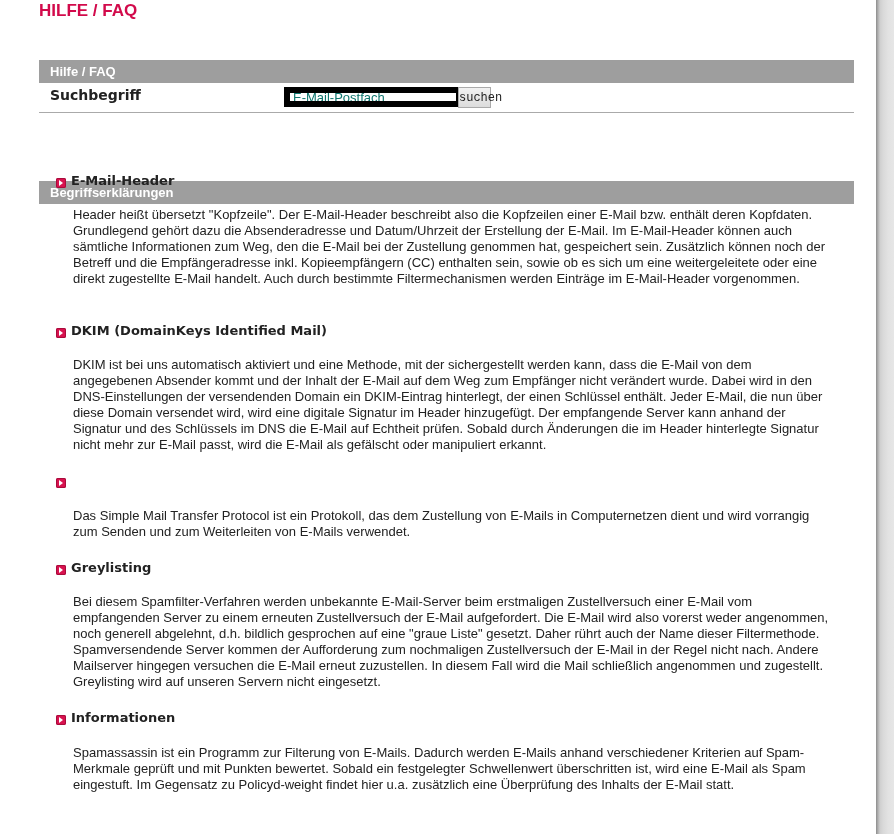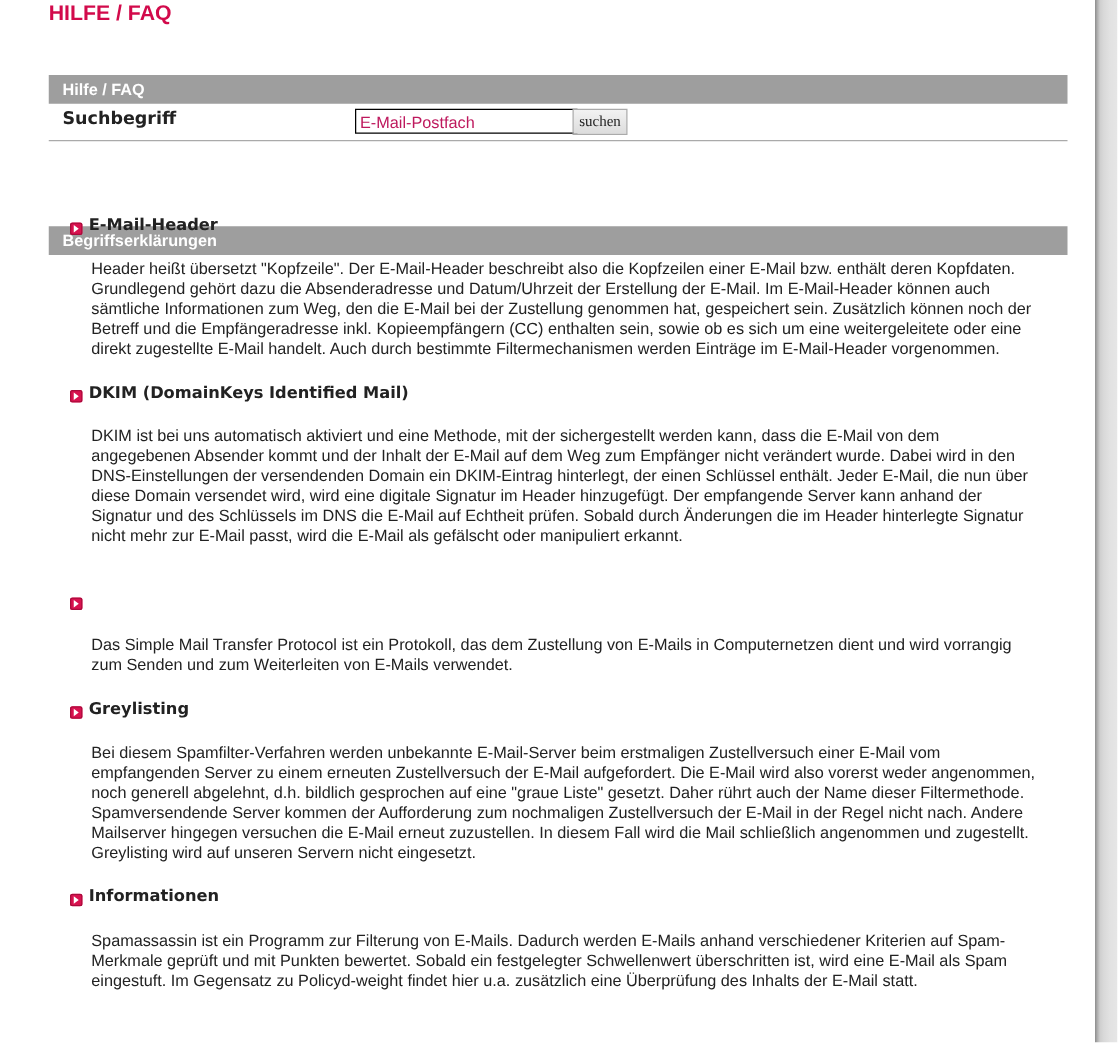--- a/index.html
+++ b/index.html
@@ -8,25 +8,25 @@
   .page-title { position:absolute; left:39px; top:1px; margin:0;
          font-size:17px; font-weight:bold; color:#d20a4b; }
   .scroll-edge { position:absolute; left:876px; top:0; width:18px; height:834px;
          background:linear-gradient(to right,#8c8c8c 0,#b0b0b0 2px,#cfcfcf 4px,#d9d9d9 7px,#e2e2e2 12px,#e6e6e6 18px); }
   .bar { position:absolute; left:39px; width:815px; height:23px; background:#9e9e9e;
          color:#fff; font-weight:bold; font-size:13px; line-height:23px;
          padding-left:11px; box-sizing:border-box; }
   .search-label { position:absolute; left:50px; top:87px; font-weight:bold; font-size:14px;
          font-family:"DejaVu Sans", sans-serif; color:#222; }
   .search-input { position:absolute; left:284px; top:87px; width:178px; height:20px;
-         border:1px solid #000000; box-sizing:border-box; font-size:13px;
-         font-family:"Liberation Sans", sans-serif; padding:0 3px; color:#be185d; }
-  .search-btn { position:absolute; left:458px; top:87px; height:21px; width:44px;
+         border:6px solid #000000; box-sizing:border-box; font-size:13px;
+         font-family:"Liberation Sans", sans-serif; padding:0 3px; color:#0f766e; }
+  .search-btn { position:absolute; left:458px; top:87px; height:21px; width:33px;
          border:1px solid #aaa; background:linear-gradient(#f2f2f2,#dcdcdc);
-         font-size:12px; font-family:Liberation Serif, serif; color:#222; padding:0; }
+         font-size:12px; font-family:Liberation Mono, monospace; color:#222; padding:0; }
   .divider { position:absolute; left:39px; top:112px; width:815px; height:1px; background:#aaa; }
   .term { position:absolute; left:56px; }
   .term-head { display:flex; align-items:flex-end; height:16px; }
   .bullet { width:10px; height:10px; border-radius:2px; background:#d8124f;
          position:relative; margin-right:5px; box-shadow:inset 0 0 0 1px #a80b3b; }
   .bullet::after { content:""; position:absolute; left:3px; top:2px;
          border-left:4px solid #fff; border-top:3px solid transparent; border-bottom:3px solid transparent; }
   .term-title { font-weight:bold; font-size:13px; color:#222; font-family:"DejaVu Sans", sans-serif; }
   .term-body { position:absolute; left:17px; width:760px; font-size:13px; line-height:16px; color:#222; margin:0; }
 </style>
@@ -44,21 +44,21 @@
 <div class="bar" style="top:141px;margin-top:40px;">Begriffserklärungen</div>
 
 <div class="term" style="top:172px;">
   <div class="term-head">
     <span class="bullet"></span>
     <span class="term-title">E-Mail-Header</span>
   </div>
   <p class="term-body" style="top:35px;">Header heißt übersetzt "Kopfzeile". Der E-Mail-Header beschreibt also die Kopfzeilen einer E-Mail bzw. enthält deren Kopfdaten. Grundlegend gehört dazu die Absenderadresse und Datum/Uhrzeit der Erstellung der E-Mail. Im E-Mail-Header können auch sämtliche Informationen zum Weg, den die E-Mail bei der Zustellung genommen hat, gespeichert sein. Zusätzlich können noch der Betreff und die Empfängeradresse inkl. Kopieempfängern (CC) enthalten sein, sowie ob es sich um eine weitergeleitete oder eine direkt zugestellte E-Mail handelt. Auch durch bestimmte Filtermechanismen werden Einträge im E-Mail-Header vorgenommen.</p>
 </div>
 
-<div class="term" style="top:306px;">
+<div class="term" style="top:322px;">
   <div class="term-head">
     <span class="bullet"></span>
     <span class="term-title">DKIM (DomainKeys Identified Mail)</span>
   </div>
   <p class="term-body" style="top:35px;">DKIM ist bei uns automatisch aktiviert und eine Methode, mit der sichergestellt werden kann, dass die E-Mail von dem angegebenen Absender kommt und der Inhalt der E-Mail auf dem Weg zum Empfänger nicht verändert wurde. Dabei wird in den DNS-Einstellungen der versendenden Domain ein DKIM-Eintrag hinterlegt, der einen Schlüssel enthält. Jeder E-Mail, die nun über diese Domain versendet wird, wird eine digitale Signatur im Header hinzugefügt. Der empfangende Server kann anhand der Signatur und des Schlüssels im DNS die E-Mail auf Echtheit prüfen. Sobald durch Änderungen die im Header hinterlegte Signatur nicht mehr zur E-Mail passt, wird die E-Mail als gefälscht oder manipuliert erkannt.</p>
 </div>
 
 <div class="term" style="top:472px;">
   <div class="term-head">
     <span class="bullet"></span>

